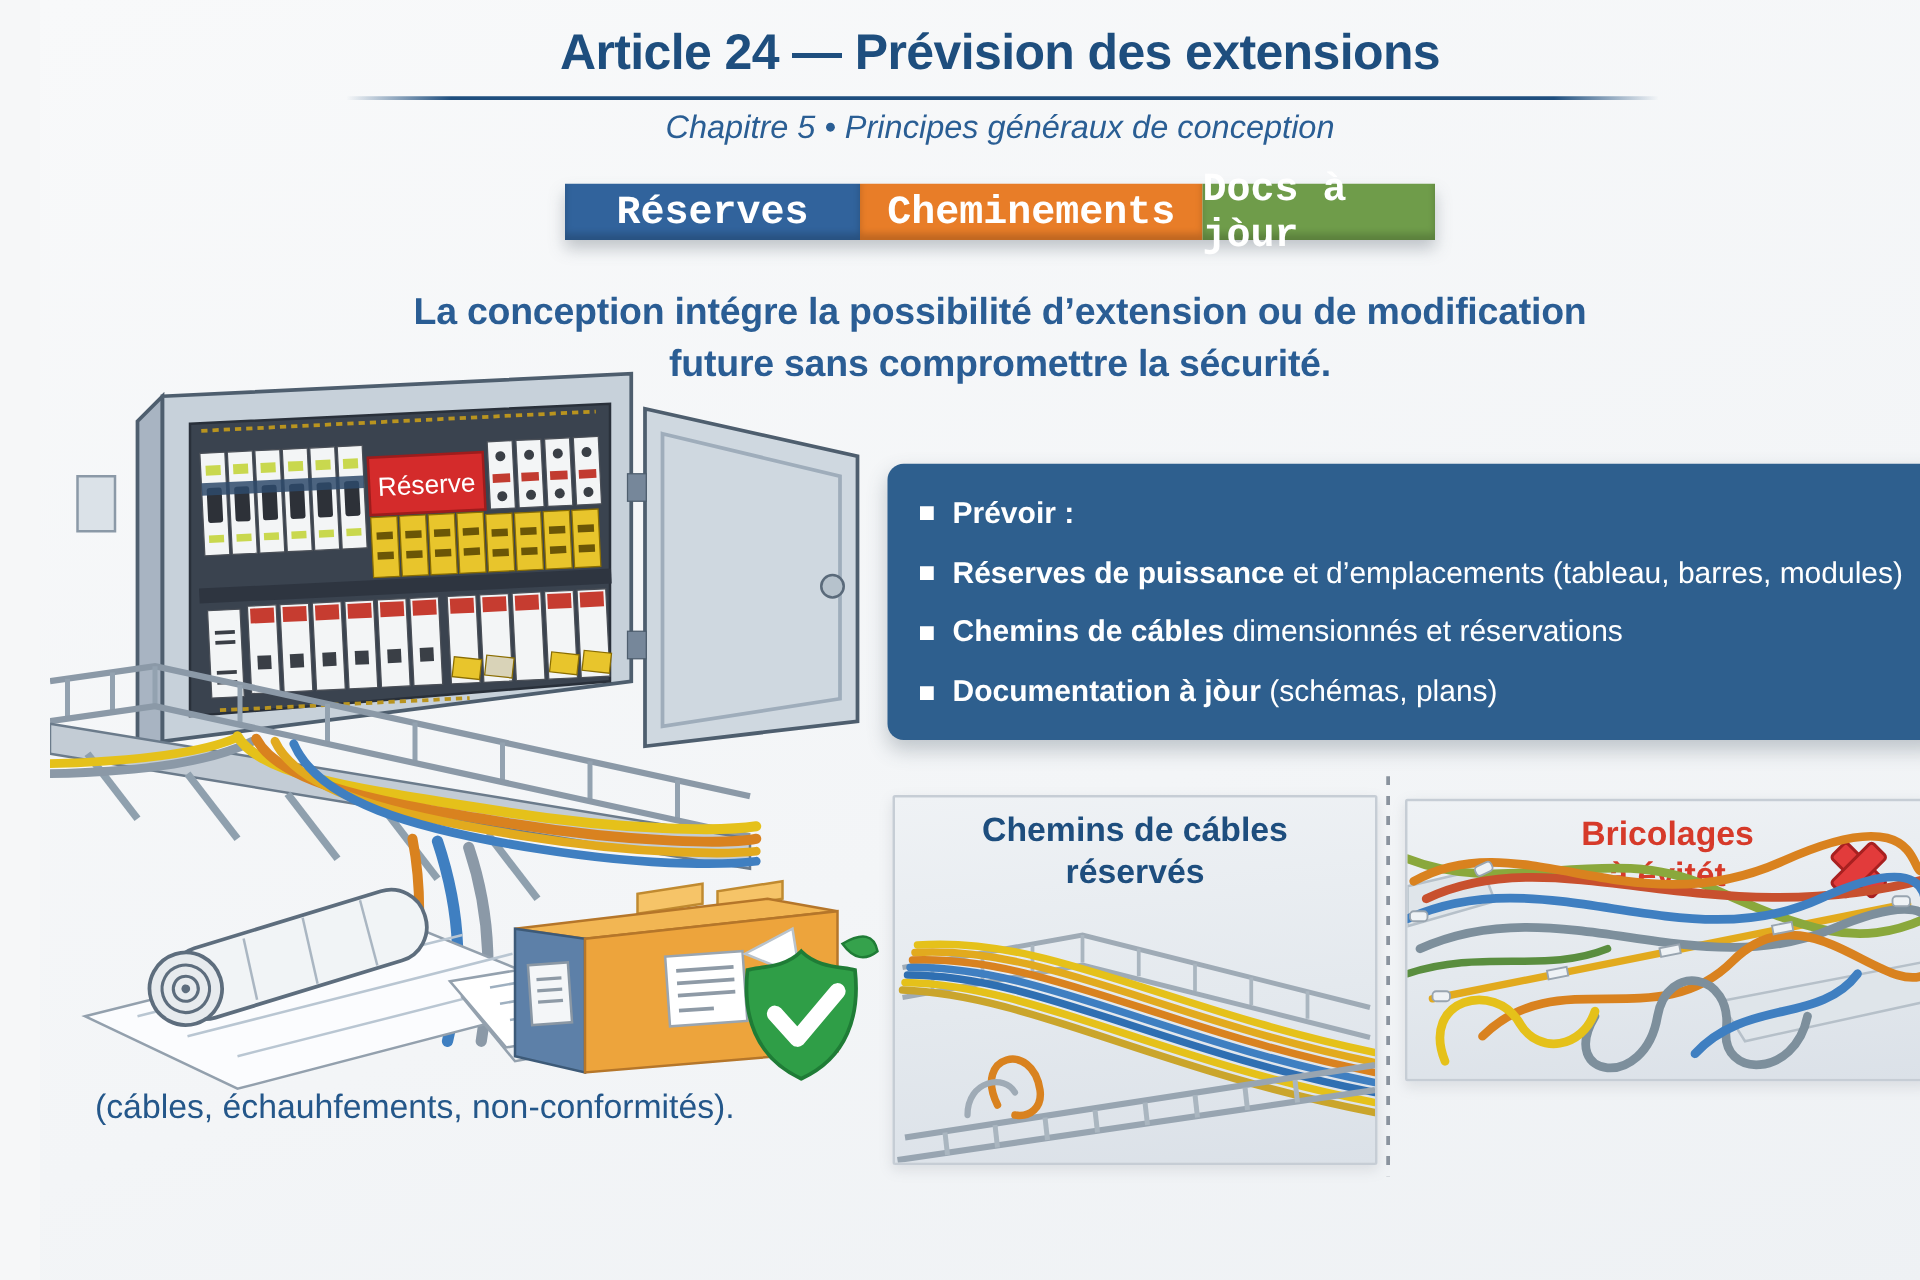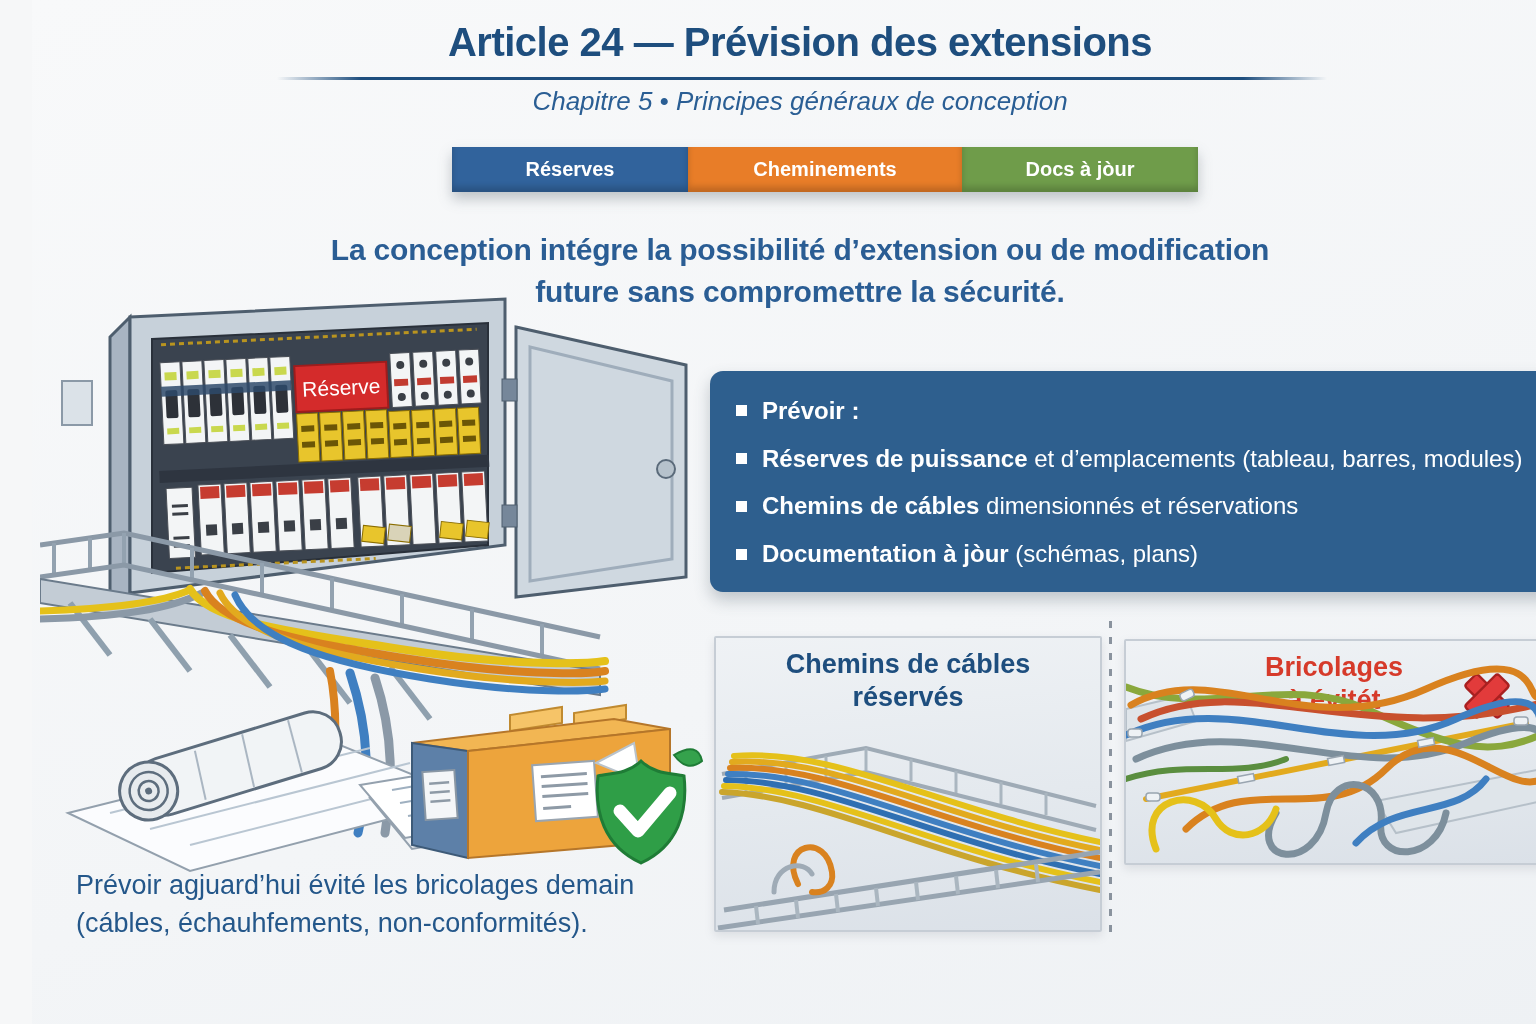--- a/index.html
+++ b/index.html
@@ -13,23 +13,23 @@
          font-size:40px;font-weight:700;color:#1e4e7e;letter-spacing:-.5px;}
   .rule{position:absolute;left:245px;top:77px;width:1050px;height:3px;
         background:linear-gradient(to right,rgba(30,78,126,0) 0%,#1e4e7e 8%,#1e4e7e 92%,rgba(30,78,126,0) 100%);}
   .subtitle{position:absolute;left:0;top:86px;width:100%;text-align:center;
             font-size:26px;font-weight:400;font-style:italic;color:#2a5e94;}
 
   
   .tabs{position:absolute;left:420px;top:147px;display:flex;height:45px;
         box-shadow:0 7px 12px rgba(90,100,112,.35);}
   .tab{display:flex;align-items:center;justify-content:center;height:45px;
-       color:#fff;font-size:20px;font-weight:700;
-       box-shadow:inset 0 -5px 6px rgba(0,0,0,.18);}
-  .tab.t0{width:236px;} .tab.t1{width:274px;} .tab.t2{width:236px;}
+       color:#fff;font-size:32px;font-weight:700;
+       box-shadow:inset 0 -5px 6px rgba(0,0,0,.18);font-family:Liberation Mono, monospace;}
+  .tab.t0{width:236px;} .tab.t1{width:274px;} .tab.t2{width:186px;}
 
   
   .statement{position:absolute;left:0;top:229px;width:100%;text-align:center;
              color:#2a5d94;font-size:30px;font-weight:700;line-height:42px;letter-spacing:-.2px;}
 
   
   .info-box{position:absolute;left:678px;top:371px;width:845px;height:221px;
             border-radius:13px;box-sizing:border-box;padding:16px 28px 14px 26px;
             display:flex;flex-direction:column;justify-content:space-around;
             box-shadow:0 8px 16px rgba(70,85,100,.30);}
@@ -439,17 +439,16 @@
         <rect x="292" y="88" width="16" height="7" transform="rotate(-11 300 91)"></rect>
         <rect x="20" y="142" width="14" height="8" rx="3"></rect>
           <rect x="388" y="66" width="14" height="8" rx="3"></rect>
         <rect x="54" y="40" width="14" height="8" rx="3" transform="rotate(-25 61 44)"></rect>
         <rect x="2" y="78" width="14" height="8" rx="3"></rect>
       </g>
     </svg>
   </div>
 
   <div class="caption">
-    <div class="cap2">Prévoir agjuard’hui évité les bricolages demain</div>
     <div class="cap3">(cábles, échauhfements, non-conformités).</div>
   </div>
 
 </div>
 
 </body></html>

